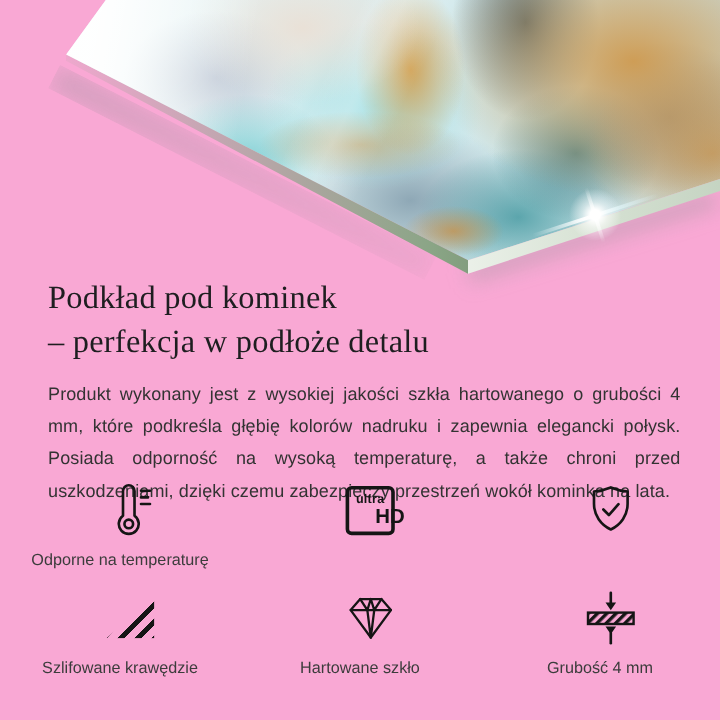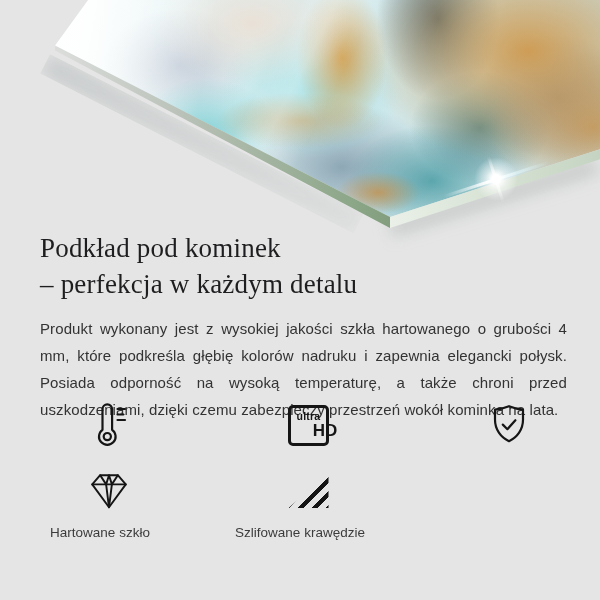--- a/index.html
+++ b/index.html
@@ -1,17 +1,17 @@
 <!DOCTYPE html>
 <html><head>
 <meta charset="utf-8">
 <style>
   html,body{margin:0;padding:0;background:#ffffff;}
   .stage{
-    position:relative;width:600px;height:600px;background:#e5e5e5;overflow:hidden;
+    position:relative;width:600px;height:600px;background:#f9a8d4;overflow:hidden;
     font-family:"Liberation Sans","DejaVu Sans",sans-serif;
   }
 
   
   .hero{position:absolute;left:0;top:0;width:600px;height:232px;}
 
   .glass-shadow{
     position:absolute;left:50px;top:54px;width:352px;height:22px;
     background:rgba(128,140,144,0.42);
     transform:rotate(27deg);transform-origin:0 0;
@@ -135,68 +135,86 @@
     <div class="edge edge-left"></div>
     <div class="edge edge-right"></div>
     <div class="sparkle">
       <div class="ray-long"></div>
       <div class="ray-short"></div>
       <div class="glow"></div>
     </div>
   </div>
 
   <div class="content">
-    <h1><span>Podkład pod kominek</span><br><span>– perfekcja w każdym detalu</span></h1>
+    <h1><span>Podkład pod kominek</span><br><span>– perfekcja w podłoże detalu</span></h1>
     <p class="desc">Produkt wykonany jest z wysokiej jakości szkła hartowanego o grubości 4 mm, które podkreśla głębię kolorów nadruku i zapewnia elegancki połysk. Posiada odporność na wysoką temperaturę, a także chroni przed uszkodzeniami, dzięki czemu zabezpieczy przestrzeń wokół kominka na lata.</p>
   </div>
 
   <div class="features">
 
     <div class="feature">
       <div class="icon-wrap">
         <svg class="icon-svg" width="48" height="48" viewBox="0 0 48 48">
           <path d="M17.5 28.8 V8.2 a4.8 4.8 0 0 1 9.6 0 v20.6 a8.3 8.3 0 1 1 -9.6 0 z"></path>
           <circle cx="22.3" cy="35.6" r="3.6"></circle>
           <path d="M32.5 8 h7.5 M32.5 13.5 h5.8 M32.5 19 h7.5"></path>
         </svg>
       </div>
+      <div class="feature-label">Odporne na temperaturę</div>
     </div>
 
     <div class="feature">
       <div class="icon-wrap">
         <div class="uhd-box">
           <span class="uhd-top">ultra</span>
           <span class="uhd-bottom">HD</span>
         </div>
       </div>
     </div>
 
     <div class="feature">
       <div class="icon-wrap">
         <svg class="icon-svg" width="48" height="48" viewBox="0 0 48 48">
           <path d="M24 5.2 c4.7 1.9 9.4 3 14 3.4 v10.2 c0 9.6 -5.7 17.6 -14 21.4 c-8.3 -3.8 -14 -11.8 -14 -21.4 V8.6 c4.6 -0.4 9.3 -1.5 14 -3.4 z"></path>
           <path d="M17.8 23.6 l4.6 4.6 l8 -9"></path>
         </svg>
       </div>
+    </div>
+
+    <div class="feature">
+      <div class="icon-wrap">
+        <div class="stripes"></div>
+      </div>
+      <div class="feature-label">Szlifowane krawędzie</div>
     </div>
 
     <div class="feature">
       <div class="icon-wrap">
         <svg class="icon-svg" width="46" height="46" viewBox="0 0 48 48" style="stroke-width:2">
           <path d="M14.8 7.5 h18.4 l8.3 9.6 L24 41 L6.5 17.1 z"></path>
           <path d="M6.5 17.1 h35"></path>
           <path d="M14.8 7.5 L21 17.1 L24 7.5 L27 17.1 L33.2 7.5"></path>
           <path d="M21 17.1 L24 41 M27 17.1 L24 41"></path>
         </svg>
       </div>
       <div class="feature-label">Hartowane szkło</div>
     </div>
 
     <div class="feature">
       <div class="icon-wrap">
-        <div class="stripes"></div>
-      </div>
-      <div class="feature-label">Szlifowane krawędzie</div>
-    </div>
-
+        <svg width="48" height="48" viewBox="0 0 48 48">
+          <defs>
+            <pattern id="hatch4" width="5.5" height="5.5" patternUnits="userSpaceOnUse" patternTransform="rotate(45)">
+              <rect x="0" y="0" width="2.8" height="5.5" fill="#151515"></rect>
+            </pattern>
+          </defs>
+          <rect x="5" y="19.5" width="38" height="9.5" fill="url(#hatch4)" stroke="#151515" stroke-width="2"></rect>
+          <path d="M24 3 V11.5" stroke="#151515" stroke-width="2.2" stroke-linecap="round"></path>
+          <path d="M19.6 11 h8.8 L24 17.5 z" fill="#151515"></path>
+          <path d="M24 45 V36.5" stroke="#151515" stroke-width="2.2" stroke-linecap="round"></path>
+          <path d="M19.6 37 h8.8 L24 30.5 z" fill="#151515" transform="translate(0,0.5) scale(1,-1) translate(0,-67.5)"></path>
+        </svg>
+      </div>
+      <div class="feature-label">Grubość 4 mm</div>
+    </div>
 
   </div>
 </div>
 
 </body></html>

